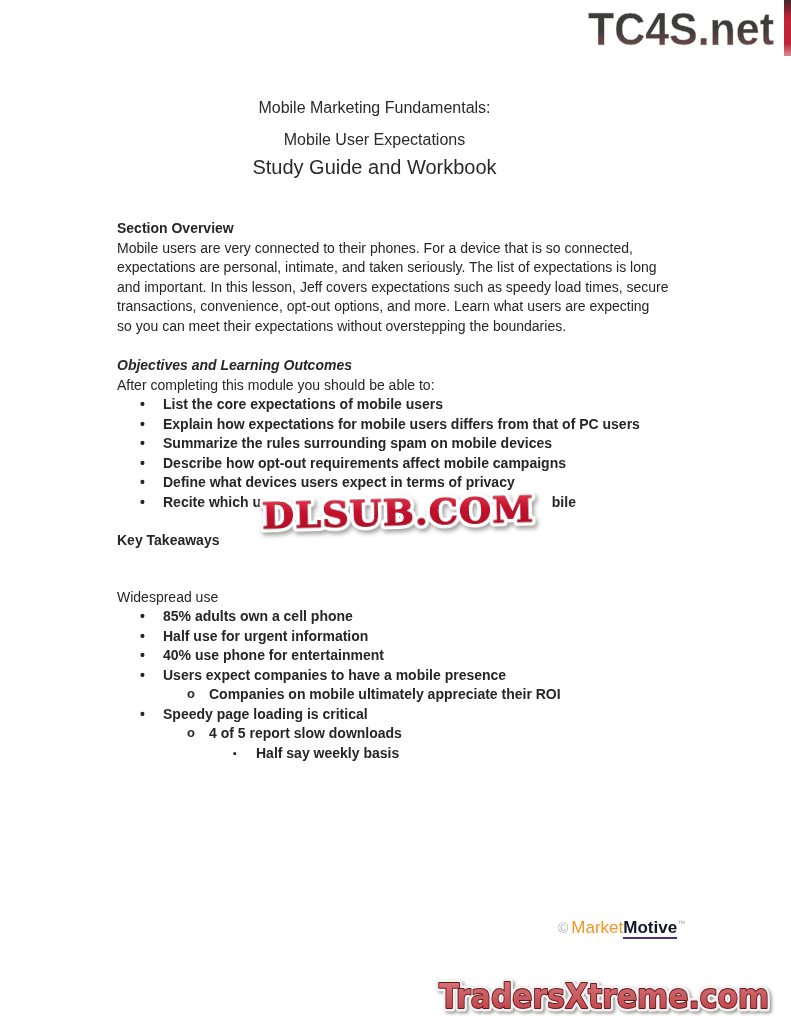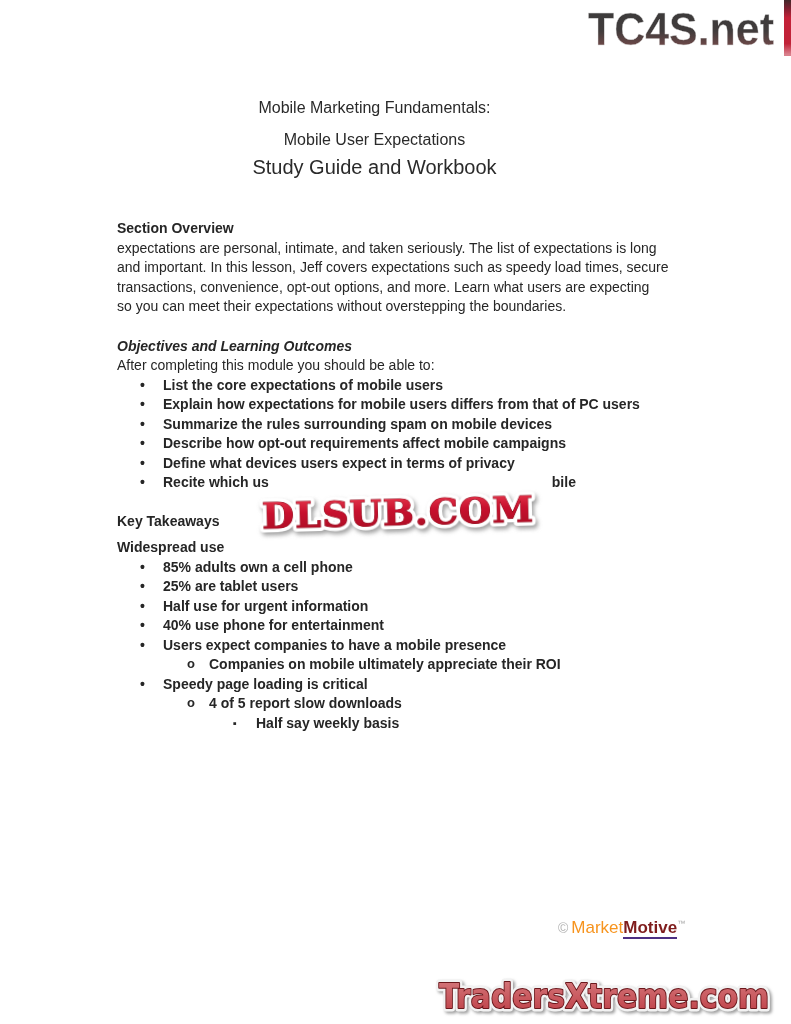--- a/index.html
+++ b/index.html
@@ -22,21 +22,21 @@
   
   .doc{position:absolute;left:117px;top:92px;width:556px;font-size:14px;line-height:19.5px;}
   .title-block{width:515px;text-align:center;color:#2a2a2a;}
   .title-line{font-size:16px;line-height:32px;white-space:nowrap;}
   .subtitle{font-size:20px;line-height:22px;}
   .h{font-weight:bold;}
   .pline{white-space:nowrap;}
   .mt-overview{margin-top:41px;}
   .mt-objectives{margin-top:20px;font-style:italic;}
   .mt-kt{margin-top:19px;}
-  .mt-widespread{margin-top:7px;font-weight:bold;}
+  .mt-widespread{margin-top:37px;}
   .mt-ul-wide{margin-top:18px;}
   .mt-expect{margin-top:18px;}
   .mt-ul-exp{margin-top:19px;}
 
   ul.plain{margin:0;padding:0;list-style:none;font-weight:bold;}
   ul.plain li{position:relative;padding-left:46px;white-space:nowrap;}
   ul.plain li.l1::before{content:"\2022";position:absolute;left:23px;top:0;}
   ul.plain li.l2{padding-left:92px;}
   ul.plain li.l2::before{content:"o";position:absolute;left:70px;top:-1px;font-size:13px;}
   ul.plain li.l3{padding-left:139px;}
@@ -48,21 +48,21 @@
     position:absolute;left:246px;top:484px;width:304px;height:56px;
     transform:rotate(-1.5deg);z-index:5;
   }
   .watermark svg{display:block;filter:drop-shadow(2px 3px 2px rgba(110,110,110,0.65));}
   .wm-text{font-family:"DejaVu Serif", serif;font-weight:bold;font-size:36px;letter-spacing:1px;}
 
   
   .mm-logo{position:absolute;left:558px;top:918px;font-size:17px;white-space:nowrap;}
   .mm-copy{color:#b3b3b3;font-size:14px;margin-right:3px;}
   .mm-market{color:#F7941E;}
-  .mm-motive{color:#7f1d1d;font-weight:bold;border-bottom:2px solid #4B2E83;padding-bottom:0px;text-align:center;}
+  .mm-motive{color:#0f172a;font-weight:bold;border-bottom:2px solid #4B2E83;padding-bottom:0px;text-align:center;}
   .mm-tm{color:#a9a9a9;font-size:8px;vertical-align:super;}
 
   
   .tx-logo{position:absolute;left:432px;top:975px;width:344px;height:48px;}
   .tx-logo svg{display:block;filter:drop-shadow(2px 2px 1.5px rgba(135,135,135,0.8));}
   .tx-text{font-family:"DejaVu Sans", sans-serif;font-weight:bold;font-size:33px;}
 </style>
 </head>
 <body>
 
@@ -86,20 +86,21 @@
   <div class="doc">
 
     <div class="title-block">
       <div class="title-line">Mobile Marketing Fundamentals:</div>
       <div class="title-line">Mobile User Expectations</div>
       <div class="subtitle">Study Guide and Workbook</div>
     </div>
 
     <div class="h mt-overview">Section Overview</div>
     <div>
+      <div class="pline">Mobile users are very connected to their phones. For a device that is so connected,</div>
       <div class="pline">expectations are personal, intimate, and taken seriously. The list of expectations is long</div>
       <div class="pline">and important. In this lesson, Jeff covers expectations such as speedy load times, secure</div>
       <div class="pline">transactions, convenience, opt-out options, and more. Learn what users are expecting</div>
       <div class="pline">so you can meet their expectations without overstepping the boundaries.</div>
     </div>
 
     <div class="h mt-objectives">Objectives and Learning Outcomes</div>
     <div>After completing this module you should be able to:</div>
     <ul class="plain">
       <li class="l1">List the core expectations of mobile users</li>
@@ -108,21 +109,20 @@
       <li class="l1">Describe how opt-out requirements affect mobile campaigns</li>
       <li class="l1">Define what devices users expect in terms of privacy</li>
       <li class="l1"><span>Recite which us</span><span class="wm-gap"></span><span>bile</span></li>
     </ul>
 
     <div class="h mt-kt">Key Takeaways</div>
 
     <div class="mt-widespread">Widespread use</div>
     <ul class="plain mt-ul-wide">
       <li class="l1">85% adults own a cell phone</li>
-      <li class="l1">25% are tablet users</li>
       <li class="l1">Half use for urgent information</li>
       <li class="l1">40% use phone for entertainment</li>
       <li class="l1">Users expect companies to have a mobile presence</li>
       <li class="l2">Companies on mobile ultimately appreciate their ROI</li>
     </ul>
 
     <ul class="plain mt-ul-exp">
       <li class="l1">Speedy page loading is critical</li>
       <li class="l2">4 of 5 report slow downloads</li>
       <li class="l3">Half say weekly basis</li>

